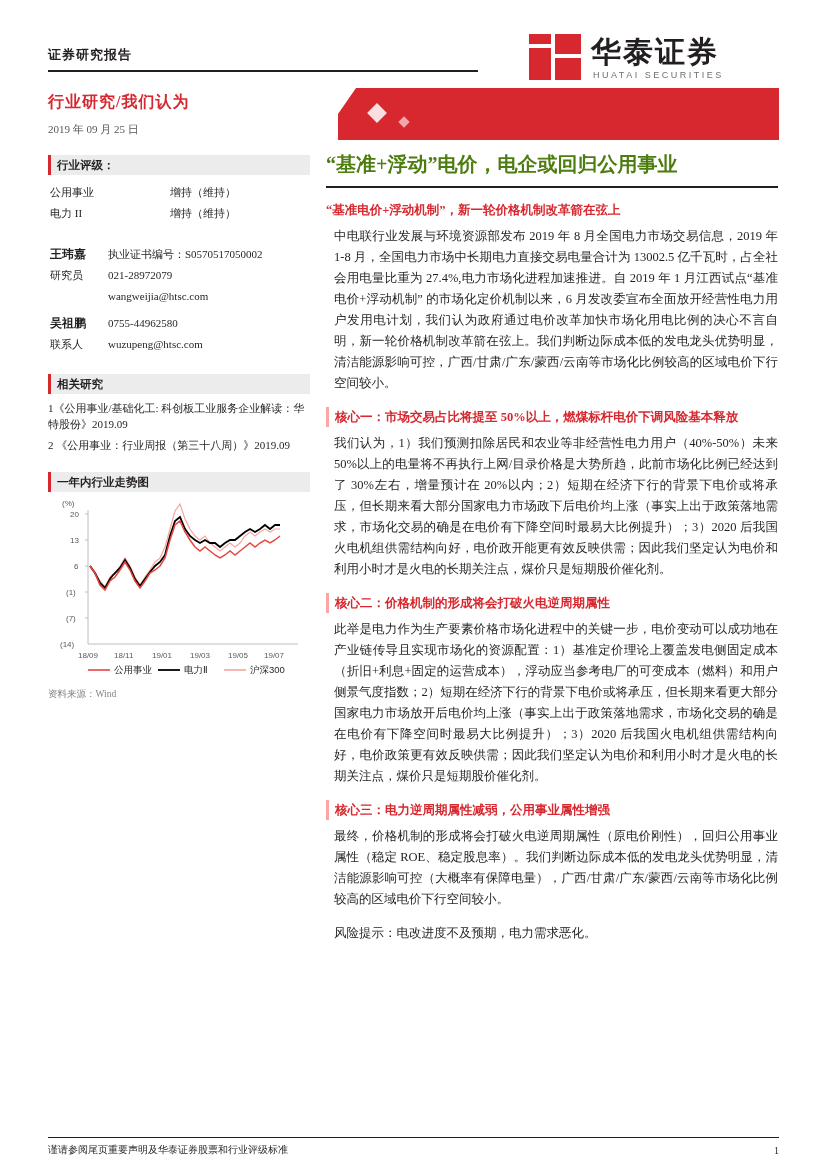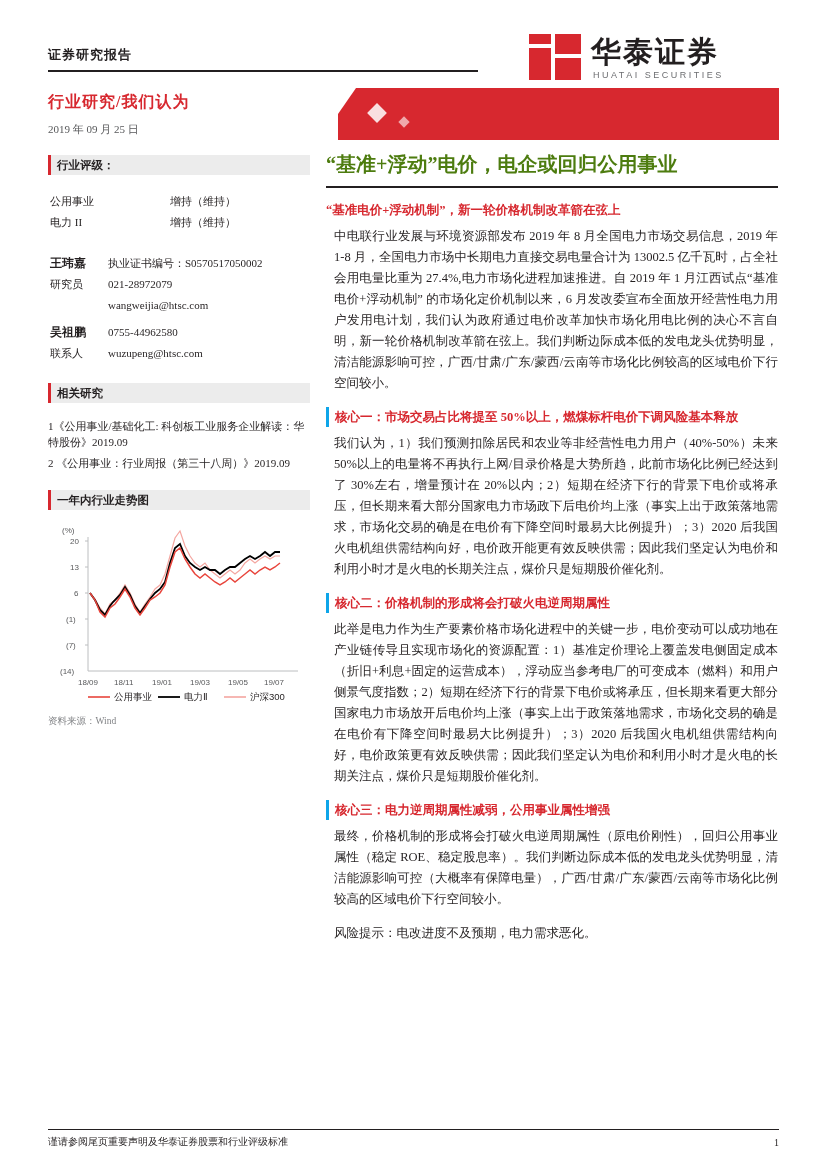--- a/index.html
+++ b/index.html
@@ -20,44 +20,44 @@
   .band{position:absolute;left:48px;top:88px;width:731px;height:52px;background:#d7282f;}
   .band-white{position:absolute;left:0;top:0;width:290px;height:52px;background:#fff;}
   .band-tri{position:absolute;left:272px;top:0;width:0;height:0;border-left:36px solid #fff;border-bottom:52px solid transparent;}
   .band-dia{position:absolute;left:322px;top:18px;width:14px;height:14px;background:#fff;transform:rotate(45deg);opacity:.85;}
   .band-dia2{position:absolute;left:352px;top:30px;width:8px;height:8px;background:#fff;transform:rotate(45deg);opacity:.6;}
   .ind-title{position:absolute;left:48px;top:92px;font-size:16px;font-weight:bold;color:#d7282f;letter-spacing:1px;}
   .ind-date{position:absolute;left:48px;top:122px;font-size:11px;color:#58595b;}
 
   
   .col-l{position:absolute;left:48px;top:155px;width:262px;}
-  .sec-bar{background:#ececec;height:20px;line-height:20px;padding-left:6px;font-size:11.5px;font-weight:bold;color:#231f20;margin-bottom:15px;}
+  .sec-bar{background:#ececec;height:20px;line-height:20px;padding-left:6px;font-size:11.5px;font-weight:bold;color:#231f20;margin-bottom:6px;}
   .sec-bar.red{border-left:3px solid #d7282f;}
   .kv{font-size:11px;line-height:19px;}
   .kv td{vertical-align:top;padding:0;}
   .kv .k{width:120px;}
   .kv .v{width:140px;}
   .analyst{font-size:11px;line-height:17px;margin-top:4px;}
   .analyst .nm{font-weight:bold;font-size:12px;}
   .analyst .mail{color:#231f20;}
   .rel{font-size:11px;line-height:16px;}
   .rel p{margin:0 0 5px 0;}
   .chart-wrap{position:relative;margin-top:6px;width:258px;height:190px;}
   .src{font-size:9.5px;color:#808285;}
 
   
   .col-r{position:absolute;left:326px;top:150px;width:452px;}
   .doc-title{font-size:20px;font-weight:bold;letter-spacing:0px;line-height:28px;color:#4d7c0f;}
   .title-rule{width:452px;height:1.5px;background:#231f20;margin:8px 0 12px 0;}
   .h-red{color:#d7282f;font-weight:bold;font-size:12.5px;line-height:20px;margin:0 0 6px 0;}
-  .h-red.box{border-left:3px solid #0ea5e9;padding-left:6px;}
+  .h-red.box{border-left:3px solid #fca5a5;padding-left:6px;}
   p.body{font-size:12.5px;line-height:21px;margin:0 0 13px 8px;text-align:justify;}
 
   
-  .footer{position:absolute;left:48px;bottom:20px;width:731px;}
+  .footer{position:absolute;left:48px;bottom:12px;width:731px;}
   .footer-rule{height:1px;background:#231f20;width:731px;}
   .footer-txt{font-size:10px;color:#231f20;margin-top:5px;display:inline-block;}
   .pg{position:absolute;right:0;bottom:-2px;width:14px;height:14px;font-size:10px;text-align:right;color:#231f20;}
 
   svg text{font-family:"Liberation Sans",sans-serif;}
   .legend{font-size:9.5px;font-family:"Liberation Sans",sans-serif;}
 </style>
 </head>
 <body>
 

